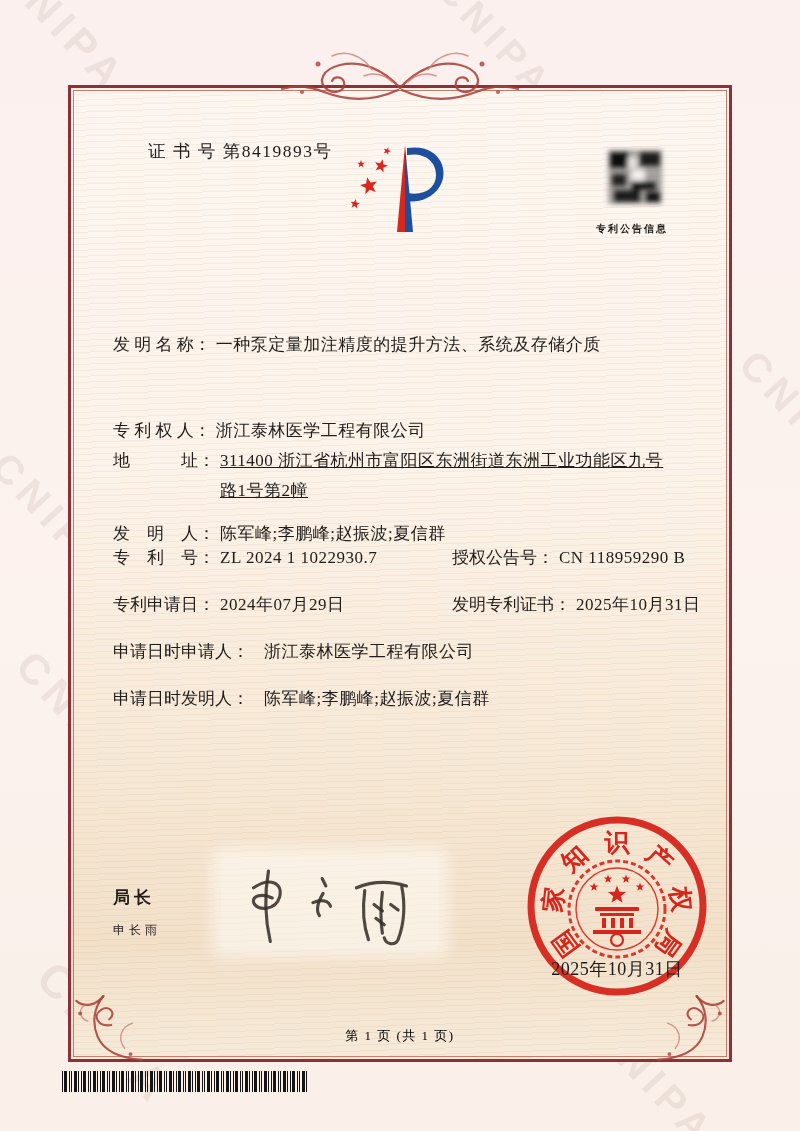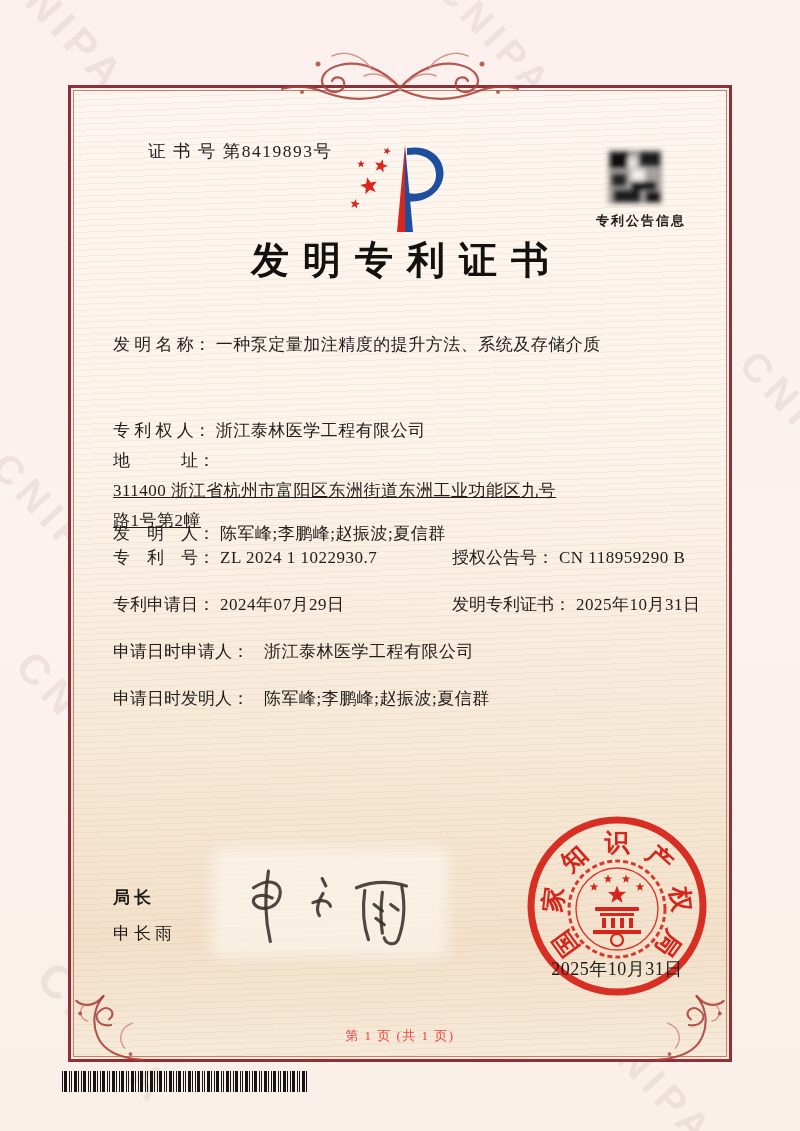--- a/index.html
+++ b/index.html
@@ -41,64 +41,64 @@
   .ornament{position:absolute;pointer-events:none;}
   .ornament path{fill:none;stroke:#a8413a;stroke-width:2.2;stroke-linecap:round;opacity:.88;}
   .ornament .lt{stroke:#cf8a7f;stroke-width:1.4;}
   .ornament circle{fill:#a8413a;opacity:.8;}
 
   .cert-no{position:absolute;left:100px;top:139px;font-size:17.5px;letter-spacing:1.5px;margin-left:48px;}
 
   .logo{position:absolute;left:343px;top:142px;}
 
   .qr{position:absolute;left:602px;top:146px;width:66px;height:62px;}
-  .qr-label{position:absolute;left:596px;top:212px;font-size:13px;letter-spacing:2px;font-weight:600;}
+  .qr-label{position:absolute;left:596px;top:222px;font-size:10px;letter-spacing:2px;font-weight:600;}
 
   .title{
     position:absolute;left:0;top:235px;width:800px;margin:0;
     text-align:center;font-size:38px;font-weight:700;
     letter-spacing:14px;text-indent:14px;color:#131110;
   }
 
   .row{position:absolute;left:113px;width:606px;font-size:17px;line-height:30px;}
   .row .lbl{white-space:nowrap;margin-right:5px;}
-  .row.flexrow{display:flex;align-items:flex-start;flex-direction:column;}
+  .row.flexrow{display:flex;align-items:flex-start;}
   .row.flexrow .lbl{flex:none;}
   .row .val{letter-spacing:0.5px;}
   .addr-val{display:inline-block;width:452px;vertical-align:top;text-decoration:underline;}
   .col2{position:absolute;left:339px;top:0;white-space:nowrap;}
   .col1{position:absolute;left:0;top:0;white-space:nowrap;}
   .gapped{margin-left:10px;}
 
   .statement{
     position:absolute;left:94px;top:758px;width:616px;margin:0;
     font-size:15.5px;line-height:28px;letter-spacing:2.2px;
     text-indent:28px;text-align:justify;text-align-last:justify;
   }
 
   .director-title{position:absolute;left:113px;top:886px;font-size:17px;letter-spacing:4px;
     font-family:"Liberation Sans","DejaVu Sans",sans-serif;font-weight:700;}
-  .director-name{position:absolute;left:113px;top:922px;font-size:17px;letter-spacing:4px;
+  .director-name{position:absolute;left:113px;top:922px;font-size:12px;letter-spacing:4px;
     font-family:"Liberation Sans","DejaVu Sans",sans-serif;font-weight:500;}
 
   .sig-patch{
     position:absolute;left:221px;top:857px;width:218px;height:92px;
     background:rgba(255,253,249,0.55);
     box-shadow:0 0 14px 10px rgba(255,253,249,0.5);
     border-radius:4px;
   }
   .signature{position:absolute;left:228px;top:860px;}
   .signature path{fill:none;stroke:#35302a;stroke-width:3.4;stroke-linecap:round;stroke-linejoin:round;opacity:.88;}
 
   .seal{position:absolute;left:523px;top:812px;width:188px;height:188px;}
   .seal svg{overflow:visible;}
 
   .footer{
     position:absolute;left:0;top:1027px;width:800px;text-align:center;
-    font-size:13px;letter-spacing:1.5px;color:#ef4444;
+    font-size:13px;letter-spacing:1.5px;color:#000000;
   }
 
   .barcode{position:absolute;left:62px;top:1071px;}
 </style>
 </head>
 <body>
 
 <div class="page">
 
   <div id="wmLayer">
@@ -175,21 +175,20 @@
       <rect x="10" y="28" width="14" height="12" fill="#222"></rect>
       <rect x="30" y="24" width="12" height="10" fill="#f4f1ee"></rect>
       <rect x="30" y="36" width="24" height="8" fill="#161616"></rect>
       <rect x="12" y="44" width="26" height="12" fill="#1e1e1e"></rect>
       <rect x="44" y="46" width="14" height="10" fill="#0f0f0f"></rect>
       <rect x="26" y="12" width="8" height="10" fill="#e9e5e0"></rect>
     </g>
   </svg>
   <div class="qr-label">专利公告信息</div>
 
-  <h1 class="title">发明专利证书</h1>
 
   <div class="row" style="top:330px">
     <span class="lbl">发 明 名 称：</span><span class="val">一种泵定量加注精度的提升方法、系统及存储介质</span>
   </div>
 
   <div class="row" style="top:416px">
     <span class="lbl">专 利 权 人：</span><span class="val">浙江泰林医学工程有限公司</span>
   </div>
 
   <div class="row flexrow" style="top:446px">

